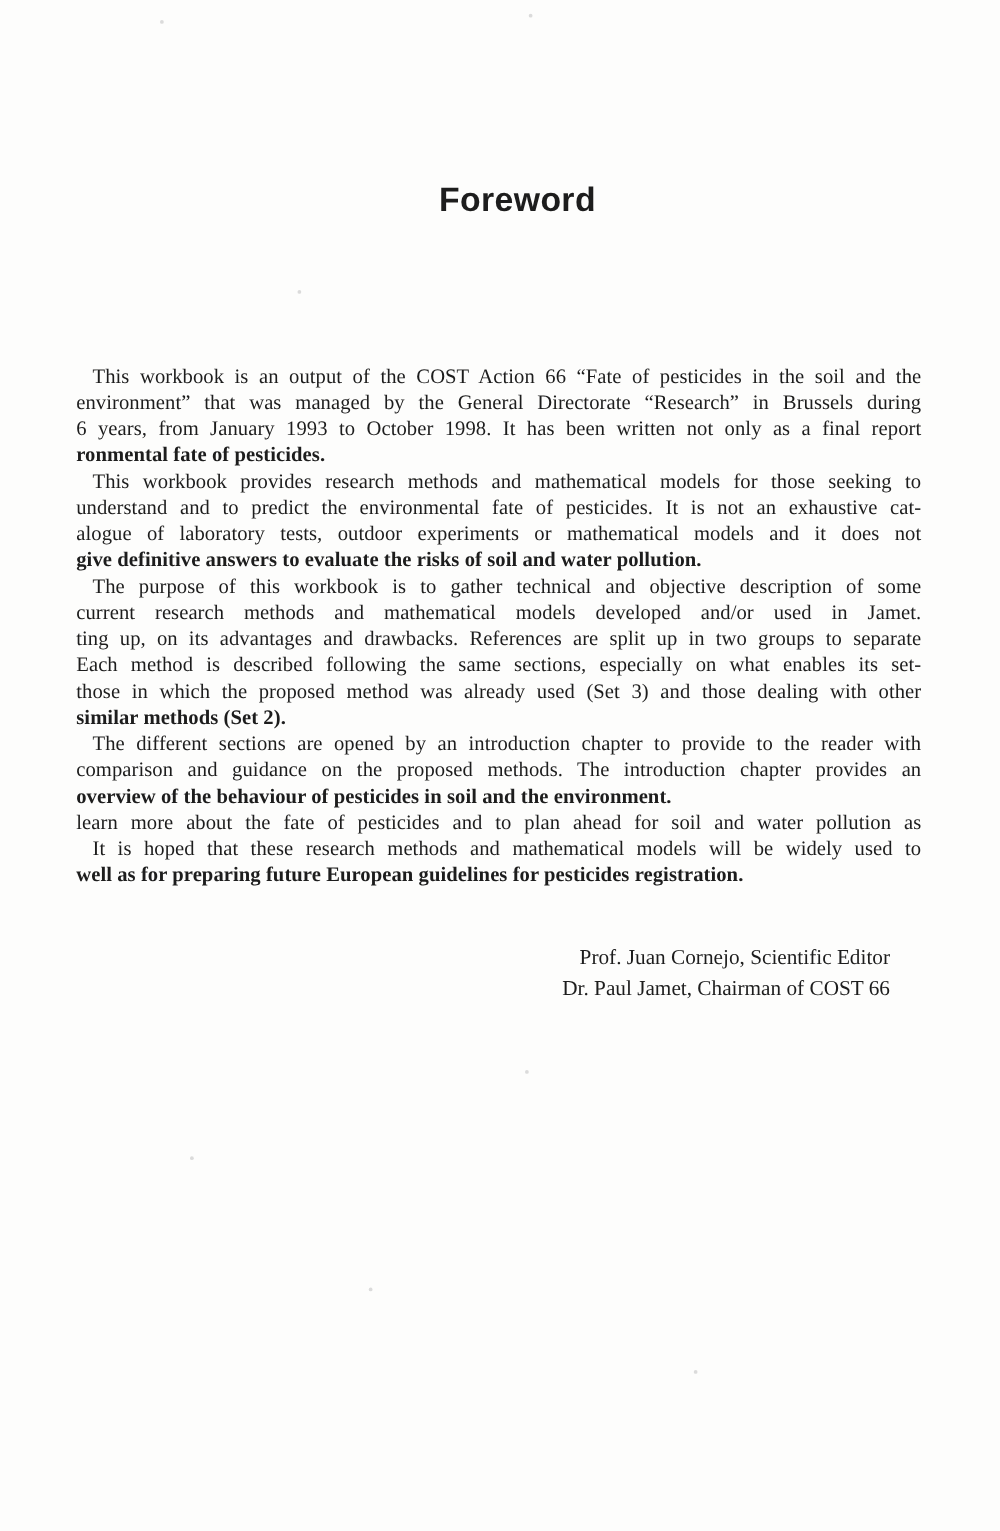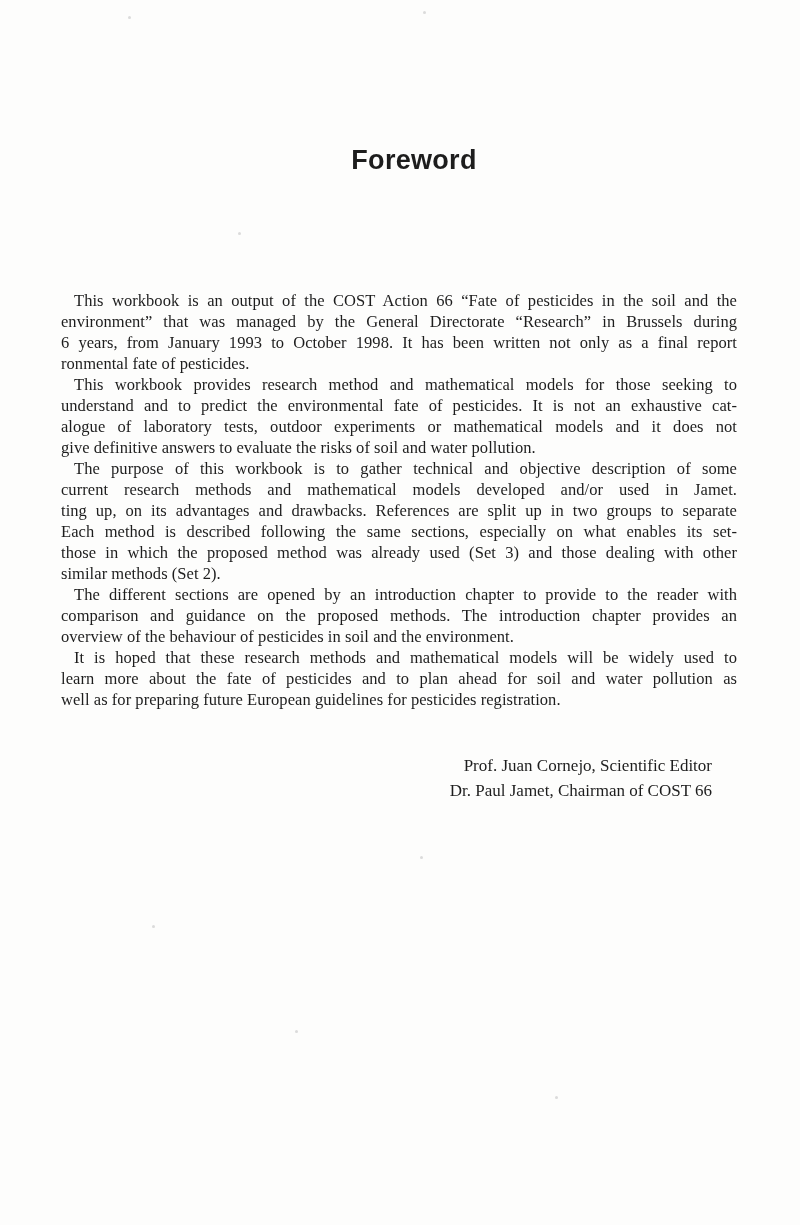--- a/index.html
+++ b/index.html
@@ -41,21 +41,21 @@
   .para { margin: 0; }
   .line {
     font-size: 16.5px;
     line-height: 21px;
     text-align: justify;
     text-align-last: justify;
     white-space: nowrap;
     letter-spacing: 0.05px;
   }
   .line.first { text-indent: 13px; font-family: Liberation Serif, serif; }
-  .line.last  { text-align-last: left; white-space: normal; }
+  .line.last  { text-align-last: left; white-space: normal; font-weight: bold; }
   .signature {
     position: absolute;
     top: 753px;
     left: 61px;
     width: 651px;
     text-align: right;
   }
   .sig-line {
     font-size: 17px;
     line-height: 25px;
@@ -77,41 +77,41 @@
   <h1 class="title">Foreword</h1>
 
   <div class="body-text">
       <div class="para">
         <div class="line first">This workbook is an output of the COST Action 66 “Fate of pesticides in the soil and the</div>
         <div class="line">environment” that was managed by the General Directorate “Research” in Brussels during</div>
         <div class="line">6 years, from January 1993 to October 1998. It has been written not only as a final report</div>
         <div class="line last">ronmental fate of pesticides.</div>
       </div>
       <div class="para">
-        <div class="line first">This workbook provides research method and mathematical models for those seeking to</div>
+        <div class="line first">This workbook provides research methods and mathematical models for those seeking to</div>
         <div class="line">understand and to predict the environmental fate of pesticides. It is not an exhaustive cat-</div>
         <div class="line">alogue of laboratory tests, outdoor experiments or mathematical models and it does not</div>
         <div class="line last">give definitive answers to evaluate the risks of soil and water pollution.</div>
       </div>
       <div class="para">
         <div class="line first">The purpose of this workbook is to gather technical and objective description of some</div>
         <div class="line">current research methods and mathematical models developed and/or used in Jamet.</div>
         <div class="line">ting up, on its advantages and drawbacks. References are split up in two groups to separate</div>
         <div class="line">Each method is described following the same sections, especially on what enables its set-</div>
         <div class="line">those in which the proposed method was already used (Set 3) and those dealing with other</div>
         <div class="line last">similar methods (Set 2).</div>
       </div>
       <div class="para">
         <div class="line first">The different sections are opened by an introduction chapter to provide to the reader with</div>
         <div class="line">comparison and guidance on the proposed methods. The introduction chapter provides an</div>
         <div class="line last">overview of the behaviour of pesticides in soil and the environment.</div>
       </div>
       <div class="para">
+        <div class="line">learn more about the fate of pesticides and to plan ahead for soil and water pollution as</div>
         <div class="line first">It is hoped that these research methods and mathematical models will be widely used to</div>
-        <div class="line">learn more about the fate of pesticides and to plan ahead for soil and water pollution as</div>
         <div class="line last">well as for preparing future European guidelines for pesticides registration.</div>
       </div>
     </div>
 
   <div class="signature">
       <div class="sig-line">Prof. Juan Cornejo, Scientific Editor</div>
       <div class="sig-line">Dr. Paul Jamet, Chairman of COST 66</div>
     </div>
 
   <div class="speck" style="left:128px; top:16px;"></div>

